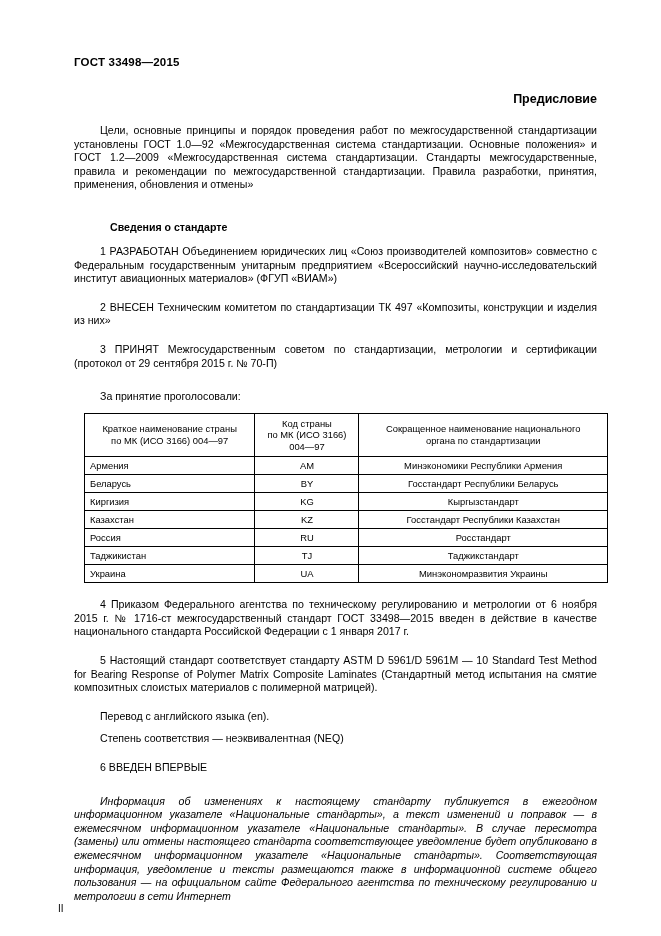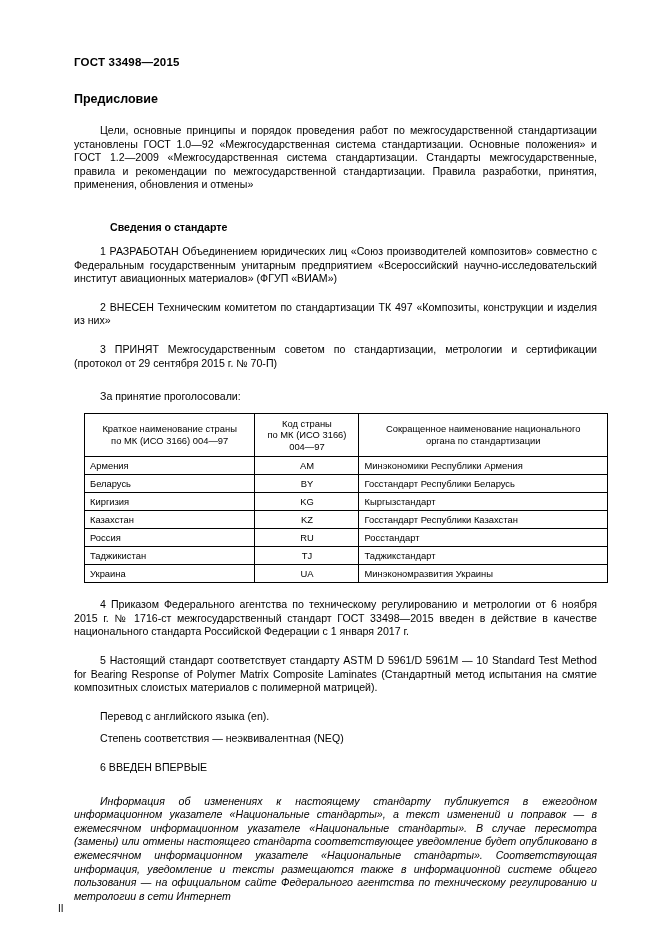--- a/index.html
+++ b/index.html
@@ -23,21 +23,21 @@
     box-sizing: border-box;
     padding: 56px 48px 30px 74px;
   }
   .doc-header {
     font-size: 11.5px;
     font-weight: bold;
     letter-spacing: 0.2px;
     margin: 0 0 24px 0;
   }
   .title {
-    text-align: left;
+    text-align: right;
     font-size: 12.5px;
     font-weight: bold;
     margin: 0 0 18px 0;
   }
   p {
     margin: 0 0 9px 0;
     font-size: 10.6px;
     line-height: 13.6px;
     text-align: justify;
     text-justify: inter-word;
@@ -70,21 +70,21 @@
     font-weight: normal;
     line-height: 11.5px;
     padding: 4px 5px;
   }
   table.vote-table td {
     line-height: 12.2px;
     height: 13px;
   }
   .col-name { width: 170px; }
   .col-code { width: 100px; text-align: center; }
-  .col-body { width: 254px; }
+  .col-body { width: 254px; text-align: center; }
 
   .italic-block p {
     font-style: italic;
   }
   .footer-page {
     position: absolute;
     left: 58px;
     bottom: 22px;
     font-size: 10px;
   }

